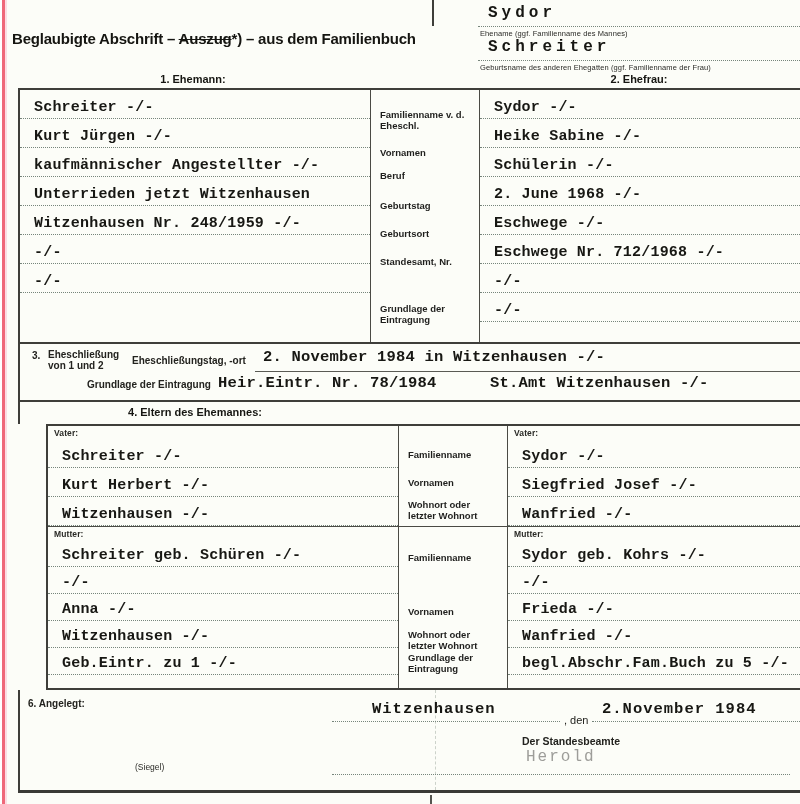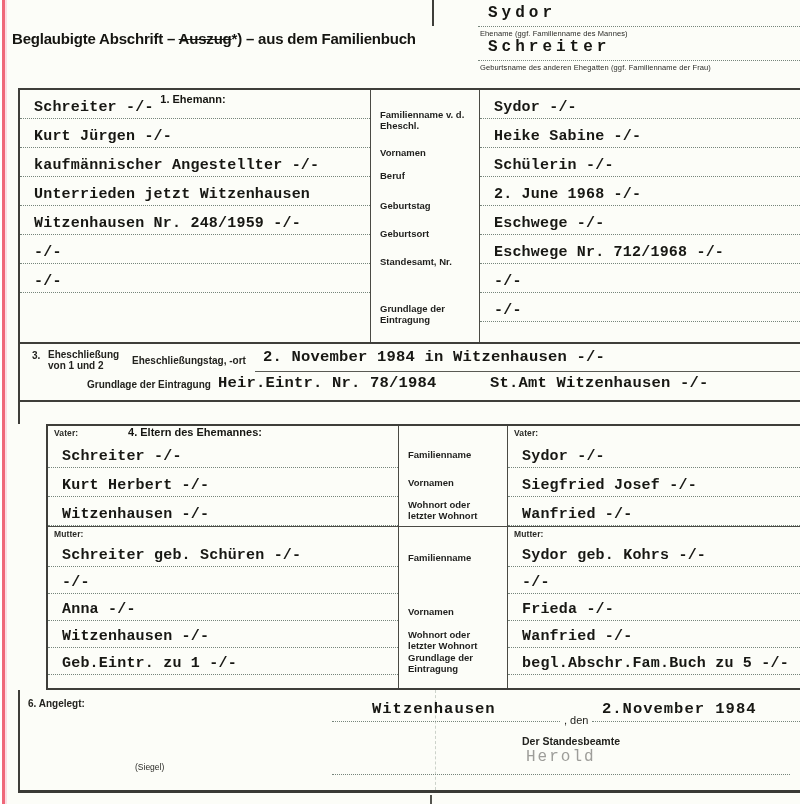--- a/index.html
+++ b/index.html
@@ -20,21 +20,21 @@
   .typed {
     font-family:"Liberation Mono","DejaVu Sans Mono",monospace;
     font-weight:bold; font-size:15px; letter-spacing:0.2px; color:#171713;
     white-space:nowrap;
   }
   .typed-big { font-size:16px; letter-spacing:4px; }
   .flabel {
     font-size:9.5px; font-weight:700; color:#1f1f1d; line-height:10.5px; width:92px;
   }
   .tiny { font-size:7.5px; color:#2a2a26; letter-spacing:0.1px; white-space:nowrap; }
-  .sec-hdr { font-size:11px; font-weight:700; color:#161612; white-space:nowrap;margin-top:20px; }
+  .sec-hdr { font-size:11px; font-weight:700; color:#161612; white-space:nowrap; }
   .fline {
     height:29px; display:flex; align-items:flex-end;
     border-bottom:1px dotted #76857b; padding:0 0 2px 14px;
   }
   .col { position:absolute; top:0; bottom:0; }
   .box { position:absolute; left:18px; width:782px; border-left:2px solid #3e3e3a; }
   .dotrule { position:absolute; border-bottom:1px dotted #76857b; height:1px; }
   .abs { position:absolute; }
 </style>
 </head>
@@ -51,20 +51,21 @@
   <div class="abs" style="left:478px; top:0; width:322px; height:74px;">
     <div class="typed typed-big abs" style="left:10px; top:4px;">Sydor</div>
     <div class="dotrule" style="left:0; right:0; top:26px;"></div>
     <div class="tiny abs" style="left:2px; top:29px;">Ehename (ggf. Familienname des Mannes)</div>
     <div class="typed typed-big abs" style="left:10px; top:38px;">Schreiter</div>
     <div class="dotrule" style="left:0; right:0; top:60px;"></div>
     <div class="tiny abs" style="left:2px; top:63px;">Geburtsname des anderen Ehegatten (ggf. Familienname der Frau)</div>
   </div>
 
   <div class="sec-hdr abs" style="left:18px; top:73px; width:350px; text-align:center;">1. Ehemann:</div>
+  <div class="sec-hdr abs" style="left:478px; top:73px; width:322px; text-align:center;">2. Ehefrau:</div>
 
   <div class="box" style="top:88px; height:256px; border-top:2px solid #3e3e3a; border-bottom:2px solid #3e3e3a;">
 
     <div class="col" style="left:0; width:350px;">
       <div class="fline">
           <span class="typed">Schreiter -/-</span>
         </div>
       <div class="fline">
           <span class="typed">Kurt Jürgen -/-</span>
         </div>

